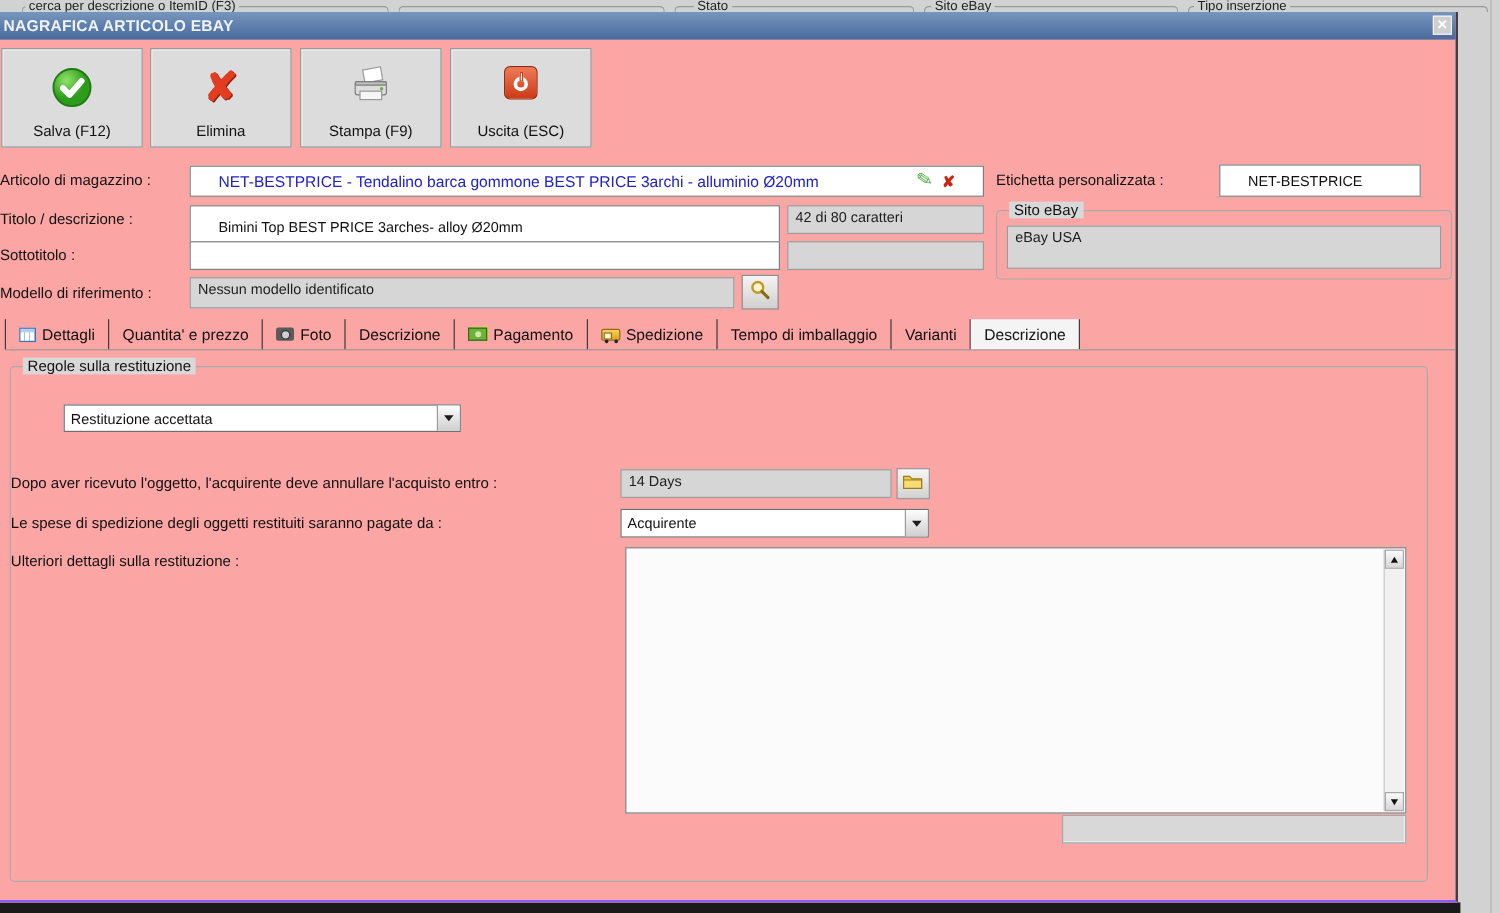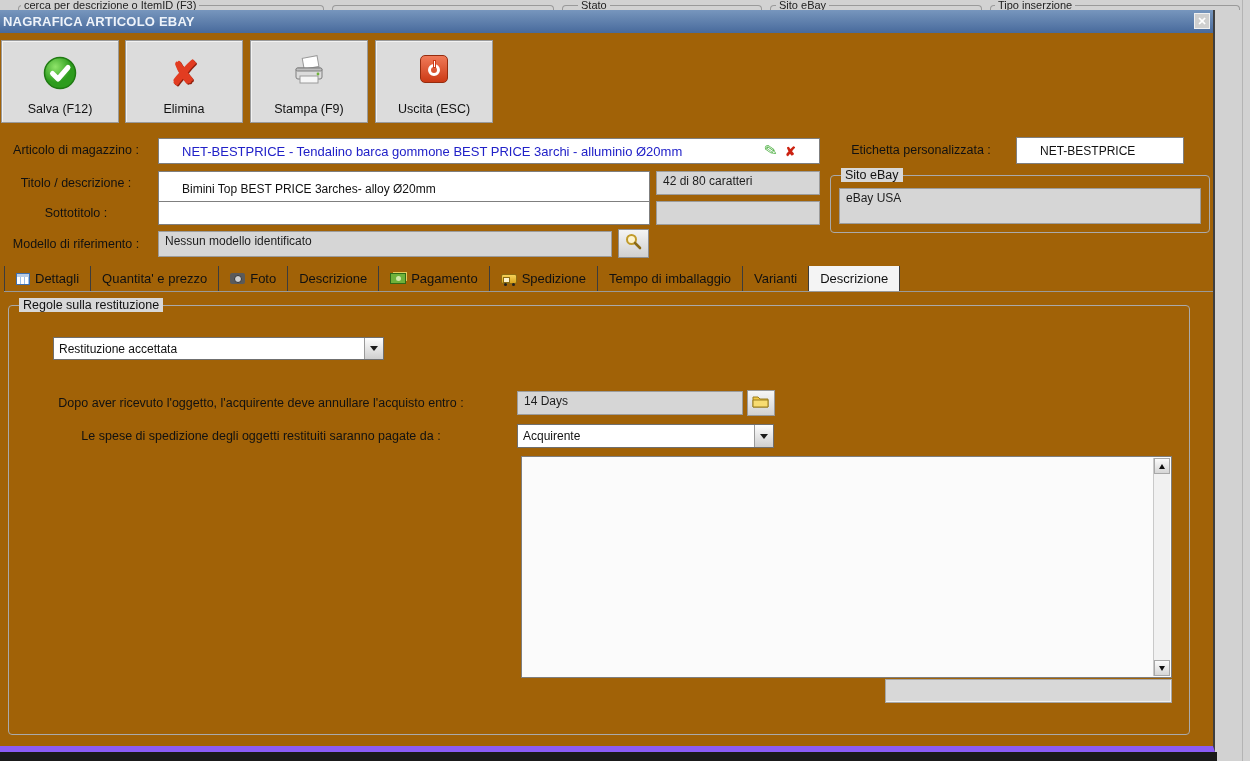--- a/index.html
+++ b/index.html
@@ -7,21 +7,21 @@
   body { background:#d2d2d2; font-family:"Liberation Sans", sans-serif; color:#141414; position:relative; }
 
   
   .top-strip { position:absolute; left:16px; top:0; width:1250px; height:10px; overflow:hidden; }
   .gb-top { position:absolute; top:5px; height:8px; border:1px solid #9a9a9a; border-bottom:none; border-radius:4px 4px 0 0; }
   .gb-lbl { position:absolute; top:-1px; font-size:11px; color:#222; background:#d2d2d2; padding:0 3px; white-space:nowrap; }
   .bg-vline { position:absolute; left:1242px; top:0; width:1px; height:761px; background:#b4b4b4; }
 
   
   .dialog { position:absolute; left:0; top:10px; width:1215px; height:742px;
-            background:#a16207; border-right:2px solid #3f3f3f; border-bottom:6px solid #8b5cf6; }
+            background:#fca5a5; border-right:2px solid #3f3f3f; border-bottom:2px solid #8b5cf6; }
   .bottom-shadow { position:absolute; left:0; top:752px; width:1217px; height:9px; background:#1a1a1a; }
 
   .titlebar { position:absolute; left:0; top:0; width:100%; height:23px;
               background:linear-gradient(#7796bd,#486a9c); display:flex; align-items:center; }
   .title-text { color:#eef3fa; font-weight:bold; font-size:13px; padding-left:3px; letter-spacing:.2px; white-space:nowrap; }
   .close-btn { position:absolute; right:3px; top:3px; width:16px; height:16px; background:#cfcfcf;
                border:1px solid #f0f0f0; color:#fff; font-weight:bold; font-size:11px; line-height:14px;
                text-align:center; cursor:default; }
 
   
@@ -30,21 +30,21 @@
             display:flex; flex-direction:column; align-items:center; justify-content:flex-end; padding-bottom:6px; }
   .tb-btn .ic { position:absolute; top:14px; left:0; right:0; display:flex; justify-content:center; }
   .tb-label { font-size:12.5px; color:#111; }
   .x-glyph { font-size:34px; font-weight:bold; color:#e23c21; text-shadow:1px 1px 0 #8e1f0c; line-height:36px; }
   .power-ic { width:28px; height:28px; border-radius:5px; border:1px solid #952c0f;
               background:linear-gradient(#f07a58,#cc3a16); position:relative; }
   .power-ring { position:absolute; left:7px; top:8px; width:12px; height:12px; border:3px solid #fff; border-radius:50%; }
   .power-bar { position:absolute; left:12px; top:4px; width:3px; height:8px; background:#fff; border:1px solid #cc3a16; }
 
   
-  .lbl { position:absolute; text-align:center; font-size:12.5px; color:#111; white-space:nowrap; }
+  .lbl { position:absolute; text-align:left; font-size:12.5px; color:#111; white-space:nowrap; }
   .field { position:absolute; background:#fff; border:1px solid #7f7f7f; font-size:12px; color:#111;
            display:flex; align-items:center; padding:0 23px; overflow:hidden; white-space:nowrap; }
   .field.blue { color:#2121c8; font-size:13px; }
   .rofield { position:absolute; background:#d6d6d6; border:1px solid #9c9c9c; font-size:12px; color:#1d1d1d;
              padding:2px 6px; overflow:hidden; white-space:nowrap; }
   .mini-ic { margin-left:8px; flex:0 0 auto; }
   .pencil { color:#4aae3f; font-size:16px; line-height:14px; transform:rotate(-10deg); }
   .redx-sm { color:#cc2211; font-weight:bold; font-size:13px; line-height:13px; }
   .search-btn { position:absolute; width:31px; height:29px; background:linear-gradient(#f4f4f4,#d0d0d0);
                 border:1px solid #8f8f8f; display:flex; align-items:center; justify-content:center; }
@@ -258,20 +258,21 @@
     </div>
 
     <span class="lbl" style="left:0; top:123px; width:504px;">Le spese di spedizione degli oggetti restituiti saranno pagate da :</span>
     <div class="combo" style="left:508px; top:118px; width:257px; height:24px;">
       <span>Acquirente</span>
       <span class="arrow-btn">
           <span class="tri-down"></span>
         </span>
     </div>
 
+    <span class="lbl" style="left:0; top:155px; width:504px;">Ulteriori dettagli sulla restituzione :</span>
     <div class="textarea" style="left:512px; top:150px; width:651px; height:222px;">
       <span style="font-size:12px; padding:2px 4px; display:block;"></span>
       <div class="vscroll">
         <div class="sb-btn up">
             <span class="tri-up-s"></span>
           </div>
         <div class="sb-btn down">
             <span class="tri-down-s"></span>
           </div>
       </div>

